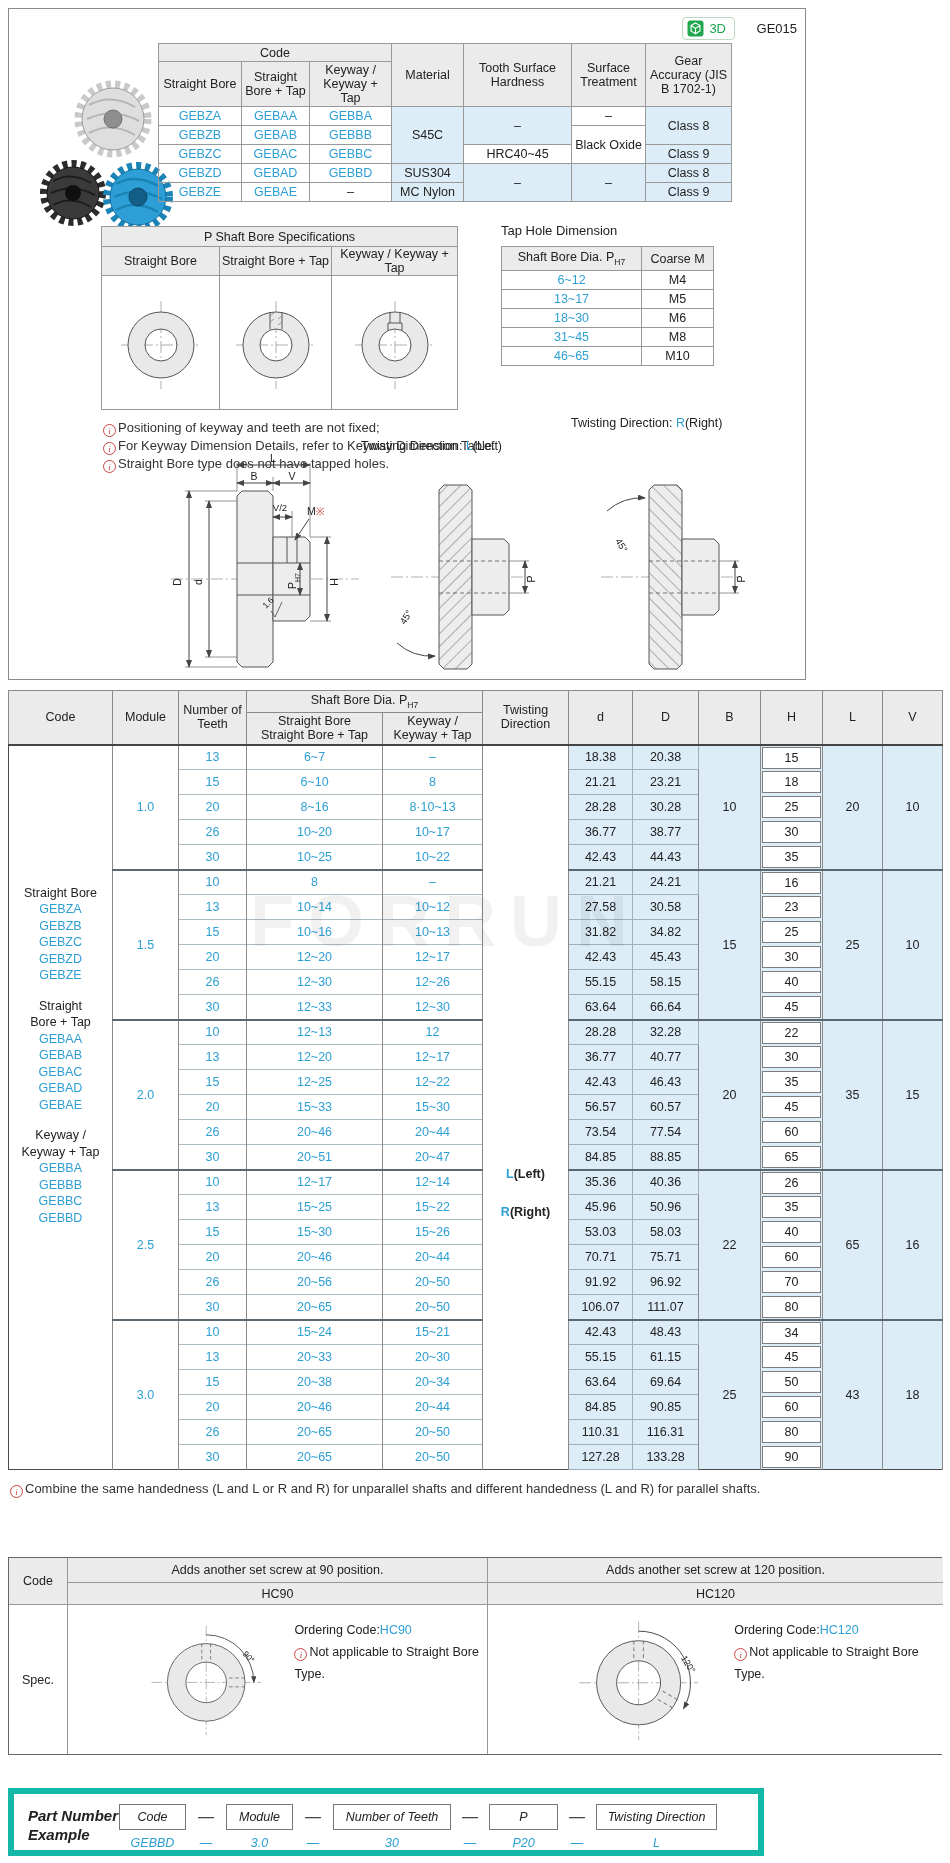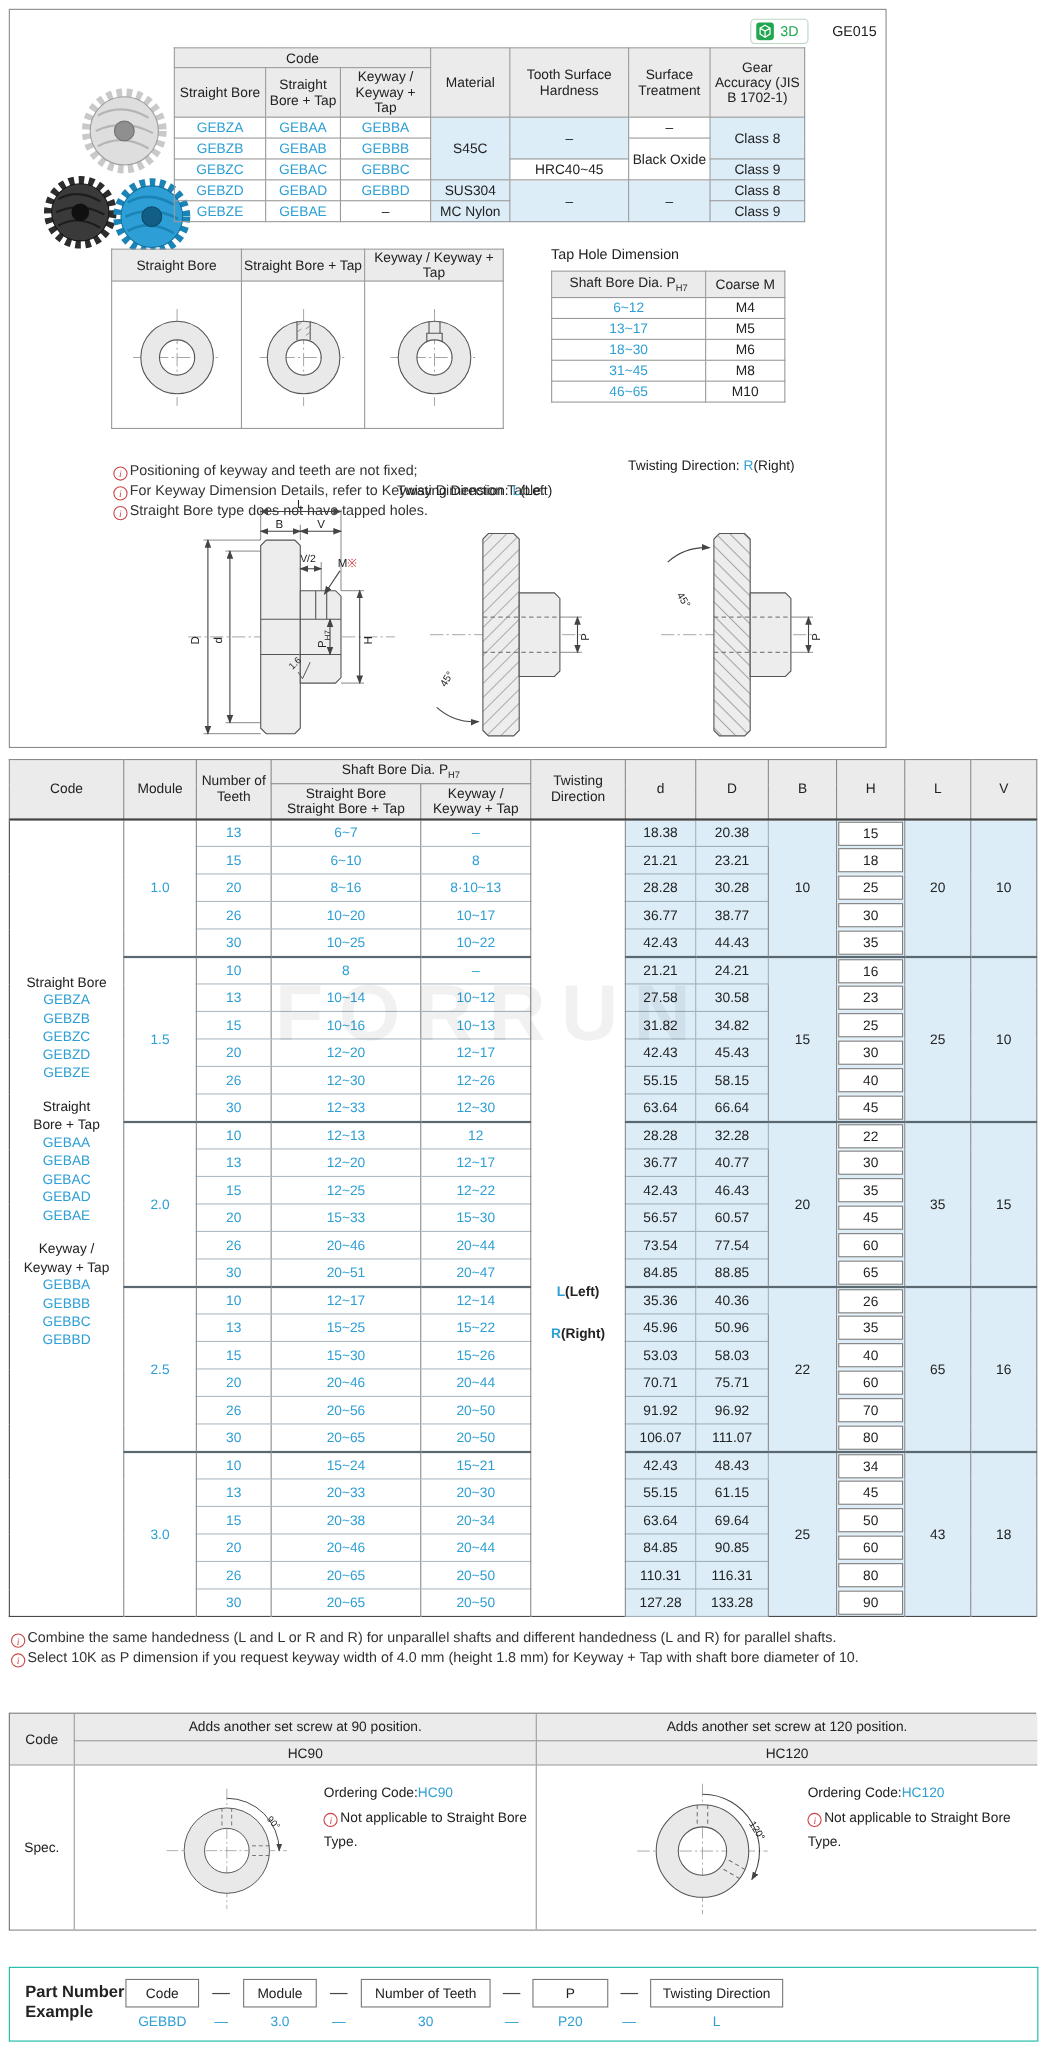--- a/index.html
+++ b/index.html
@@ -89,21 +89,21 @@
         border:1px solid #666; font-size:12.5px; }
   #hc > div { border-left:1px solid #999; border-top:1px solid #999; }
   #hc .nolt { border-left:none; } #hc .nott { border-top:none; }
   #hc .hdr { background:#EBEBEB; display:flex; align-items:center; justify-content:center; }
   #hc .codecell { grid-row:1/3; background:#EBEBEB; }
   #hc .speclab { background:#fff; display:flex; align-items:center; justify-content:center; }
   #hc .specbody { background:#fff; display:flex; }
   #hc .spectext { margin-top:14px; line-height:22px; }
 
   
-  #pn { position:absolute; left:8px; top:1788px; width:936px; height:68px; border:1px solid #14b8a6; display:flex; }
+  #pn { position:absolute; left:8px; top:1788px; width:756px; height:68px; border:6px solid #14b8a6; display:flex;font-style:italic; }
   #pn-label { width:105px; padding:12px 0 0 14px; font-size:15px; font-weight:bold; line-height:19px; }
   #pn-grid { display:flex; margin-top:10px; }
   .pn-col { display:flex; flex-direction:column; align-items:center; }
   .pn-box { border:1px solid #777; height:26px; width:100%; display:flex; align-items:center; justify-content:center; font-size:12.5px; background:#fff; }
   .pn-dash { height:26px; display:flex; align-items:center; justify-content:center; color:#444; }
   .pn-val { margin-top:6px; font-size:12.5px; color:#2E9FD4; }
 </style>
 </head>
 <body>
 
@@ -219,20 +219,23 @@
     </tbody>
       </table>
 
     <table id="borespec">
       <colgroup>
           <col style="width:118px">
           <col style="width:112px">
           <col style="width:126px">
         </colgroup>
       <tbody>
+          <tr>
+            <th class="tt" colspan="3">P Shaft Bore Specifications</th>
+          </tr>
       <tr>
         <th class="hd">Straight Bore</th>
         <th class="hd">Straight Bore + Tap</th>
         <th class="hd">Keyway / Keyway + Tap</th>
       </tr>
       <tr>
         <td class="dg">
           <svg width="112" height="128" viewBox="0 0 112 128">
             <line x1="56" y1="24" x2="56" y2="112" class="cl"></line>
             <line x1="16" y1="68" x2="96" y2="68" class="cl"></line>
@@ -770,21 +773,20 @@
           <td class="c-h">
             <div class="hbox">90</div>
           </td>
         </tr>
       </tbody>
   </table>
   <div id="watermark">FORRUN</div>
 
   <div id="notes-bottom">
       <div class="note-line"><span class="inote">i</span><span>Combine the same handedness (L and L or R and R) for unparallel shafts and different handedness (L and R) for parallel shafts.</span></div>
-      <div class="note-line"><span class="inote">i</span><span>Select 10K as P dimension if you request keyway width of 4.0 mm (height 1.8 mm) for Keyway + Tap with shaft bore diameter of 10.</span></div>
     </div>
 
   <div id="hc">
     <div class="hdr codecell nolt nott">Code</div>
     <div class="hdr nott">Adds another set screw at 90  position.</div>
     <div class="hdr nott">Adds another set screw at 120  position.</div>
     <div class="hdr">HC90</div>
     <div class="hdr">HC120</div>
     <div class="speclab nolt">Spec.</div>
 

